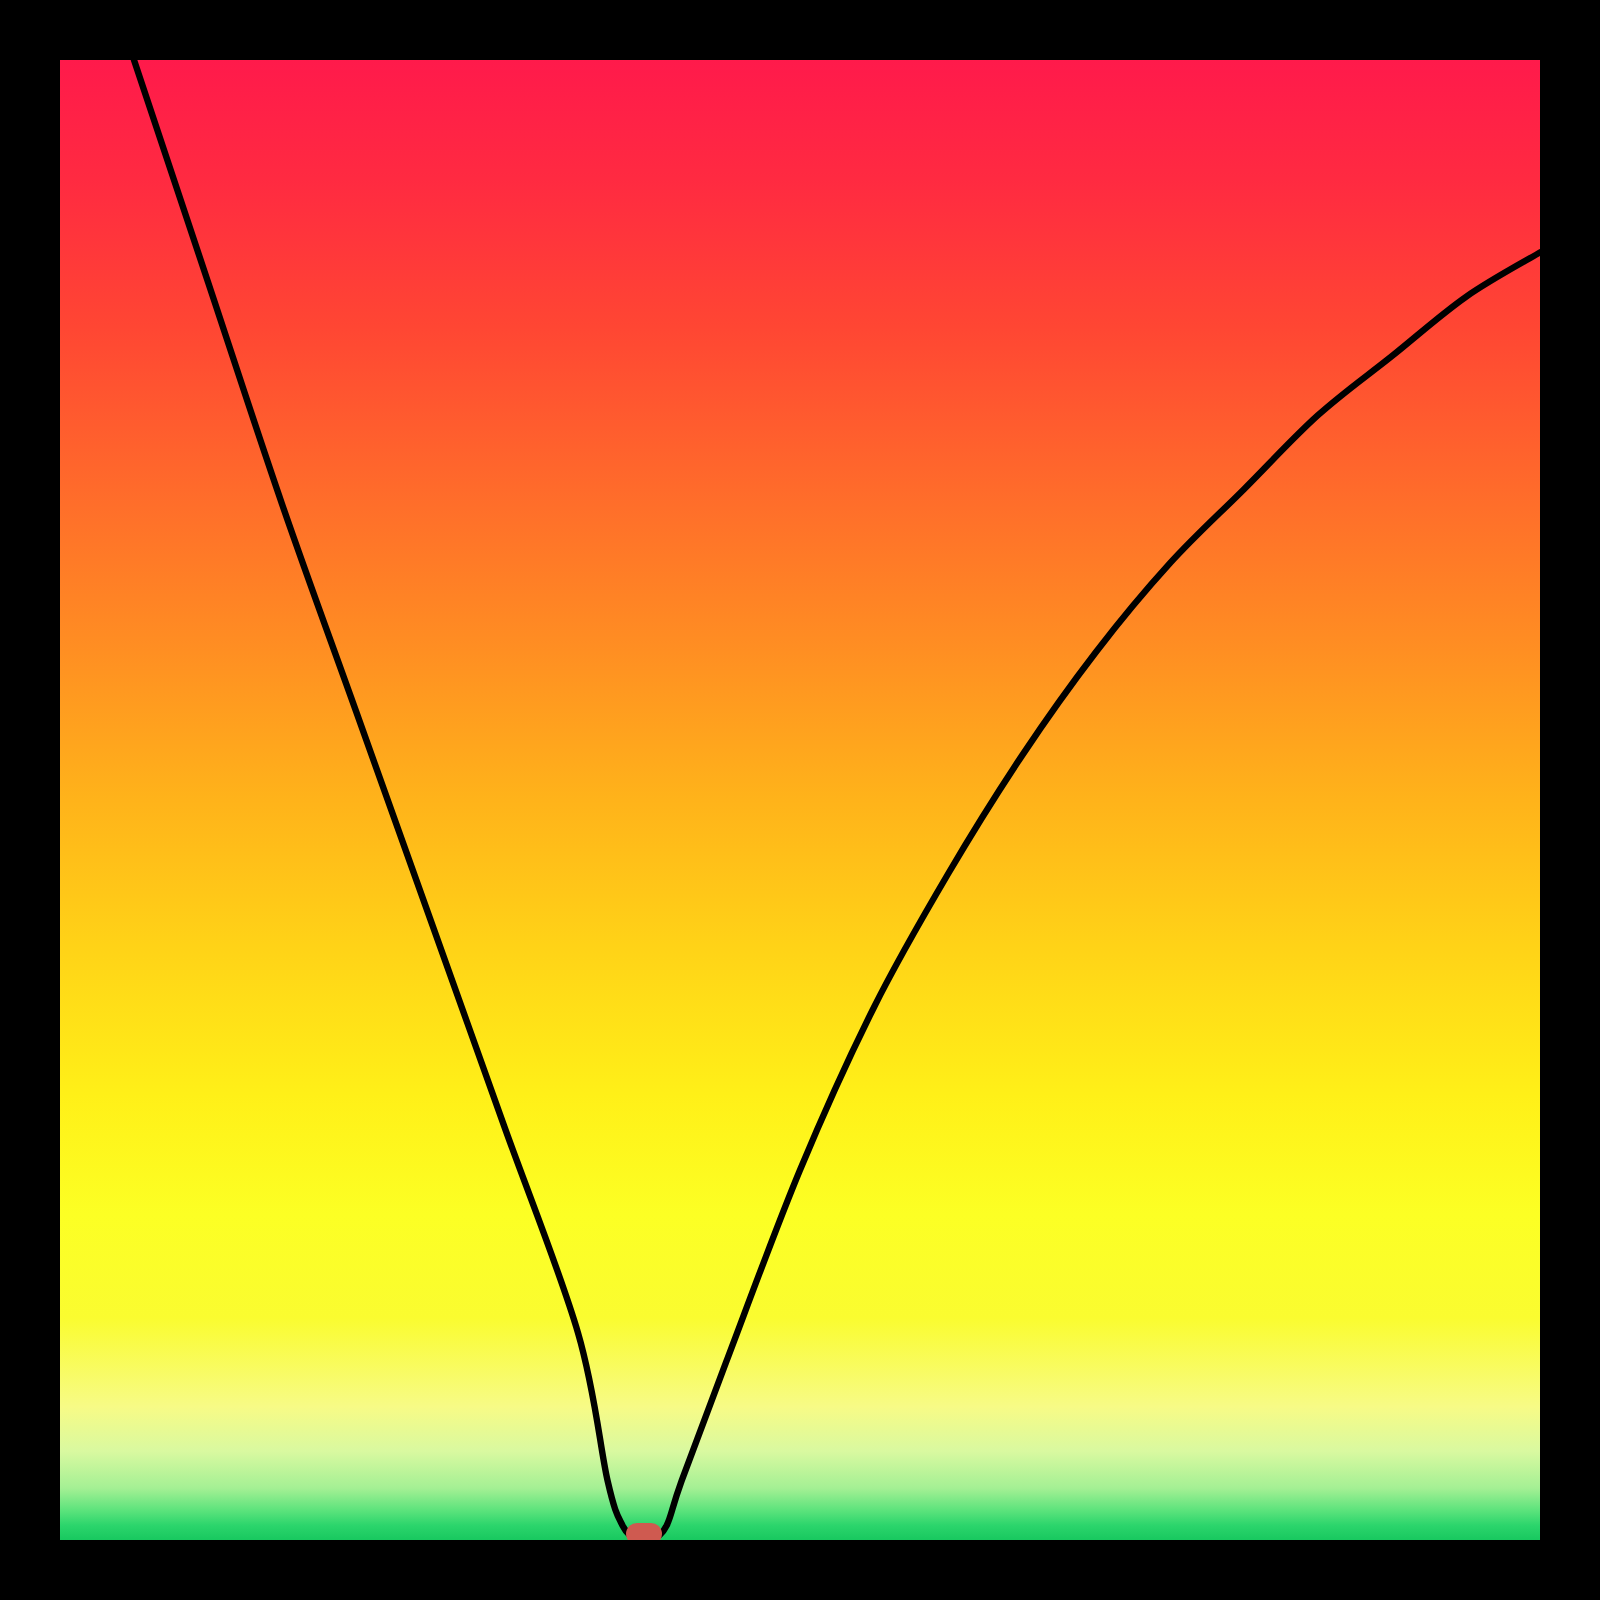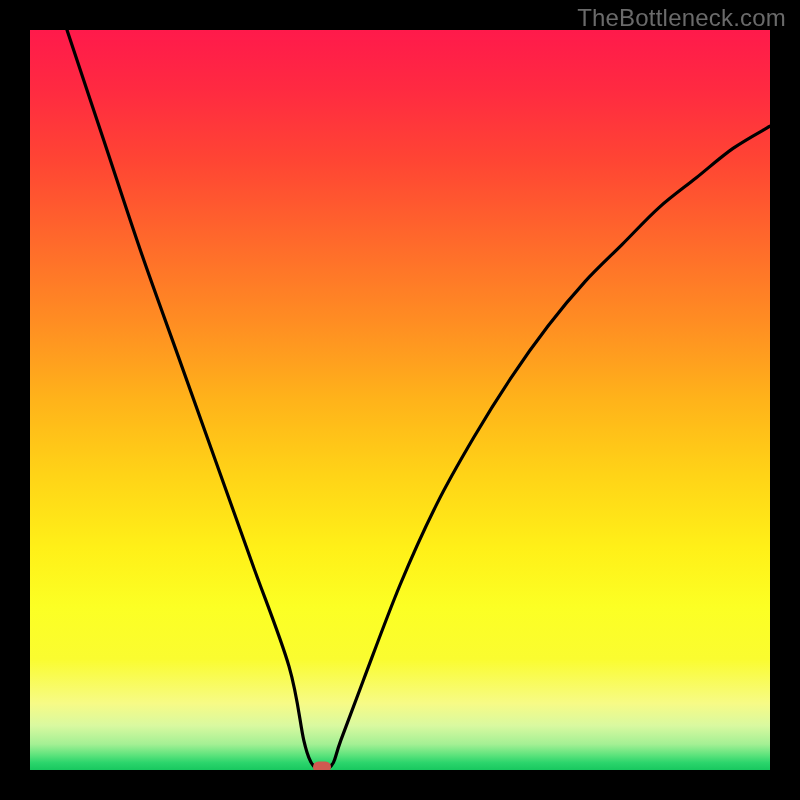--- a/index.html
+++ b/index.html
@@ -72,21 +72,20 @@
     border-radius: 6px;
     background: #cf5a50;
     z-index: 6;
     transform: translate(-50%, -50%);
   }
 </style>
 </head>
 <body>
 
 <div class="outer">
-  <div class="watermark">TheBottleneck.com</div>
 
   <div class="plot-area">
     <div class="gradient"></div>
     <svg class="curve" viewBox="0 0 740 740" preserveAspectRatio="none">
       <path id="curve-path" d="M 37,0 C 43.166666666666664,18.5 61.666666666666664,74 74,111 C 86.33333333333333,148 98.66666666666667,186.23333333333335 111,222 C 123.33333333333333,257.76666666666665 135.66666666666666,291.0666666666666 148,325.59999999999997 C 160.33333333333334,360.1333333333333 172.66666666666666,394.66666666666663 185,429.2 C 197.33333333333334,463.73333333333335 209.66666666666666,498.26666666666665 222,532.8 C 234.33333333333334,567.3333333333333 250.36666666666667,606.8 259,636.4 C 267.6333333333333,666 270.1,694.3666666666667 273.8,710.4 C 277.5,726.4333333333333 278.73333333333335,727.6666666666667 281.2,732.6 C 283.66666666666663,737.5333333333333 286.1333333333333,738.7666666666667 288.6,740 C 291.0666666666667,741.2333333333333 293.53333333333336,741.2333333333333 296,740 C 298.46666666666664,738.7666666666667 300.9333333333333,737.5333333333333 303.4,732.6 C 305.8666666666667,727.6666666666667 305.8666666666667,723.9666666666667 310.8,710.4 C 315.73333333333335,696.8333333333333 323.1333333333333,677.1 333,651.2 C 342.8666666666667,625.3000000000001 357.66666666666663,584.6 370,555 C 382.33333333333337,525.4 394.66666666666674,498.2666666666667 407.00000000000006,473.6 C 419.33333333333337,448.93333333333334 431.6666666666667,427.9666666666667 444,407 C 456.3333333333333,386.0333333333333 468.6666666666667,366.29999999999995 481,347.79999999999995 C 493.3333333333333,329.29999999999995 505.6666666666667,312.0333333333333 518,296 C 530.3333333333334,279.9666666666667 542.6666666666666,265.16666666666663 555,251.59999999999997 C 567.3333333333334,238.0333333333333 579.6666666666666,226.93333333333334 592,214.60000000000002 C 604.3333333333334,202.2666666666667 616.6666666666666,188.70000000000002 629,177.60000000000002 C 641.3333333333334,166.50000000000003 653.6666666666666,157.86666666666667 666,148 C 678.3333333333334,138.13333333333333 690.6666666666666,127.0333333333333 703,118.39999999999998 C 715.3333333333334,109.76666666666665 733.8333333333334,99.90000000000003 740,96.20000000000005" stroke="#000" stroke-width="3.2" fill="none" stroke-linecap="round" stroke-linejoin="round"></path>
     </svg>
     <div id="min-marker" class="minimum-marker" title="#cf5a50" style="left: 292.3px; top: 737px; background: rgb(207, 90, 80);"></div>
   </div>
 </div>
 

